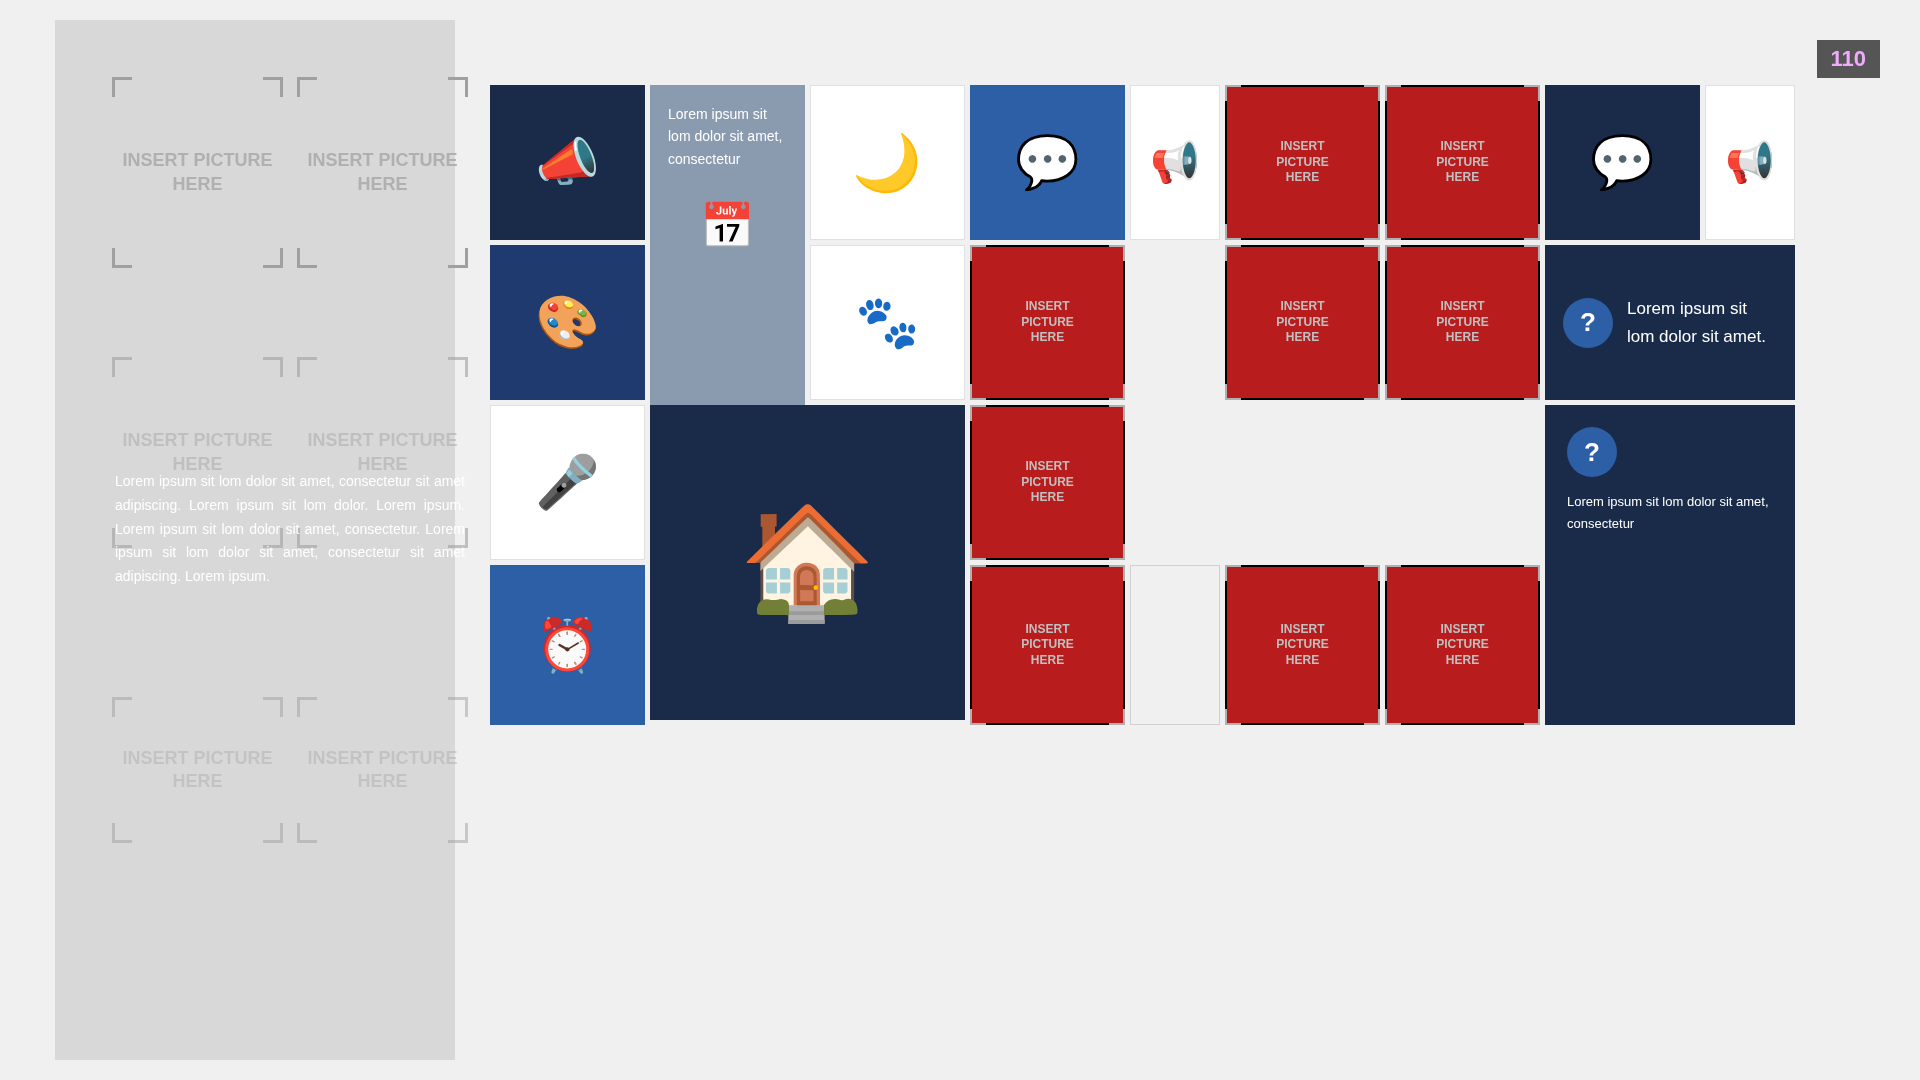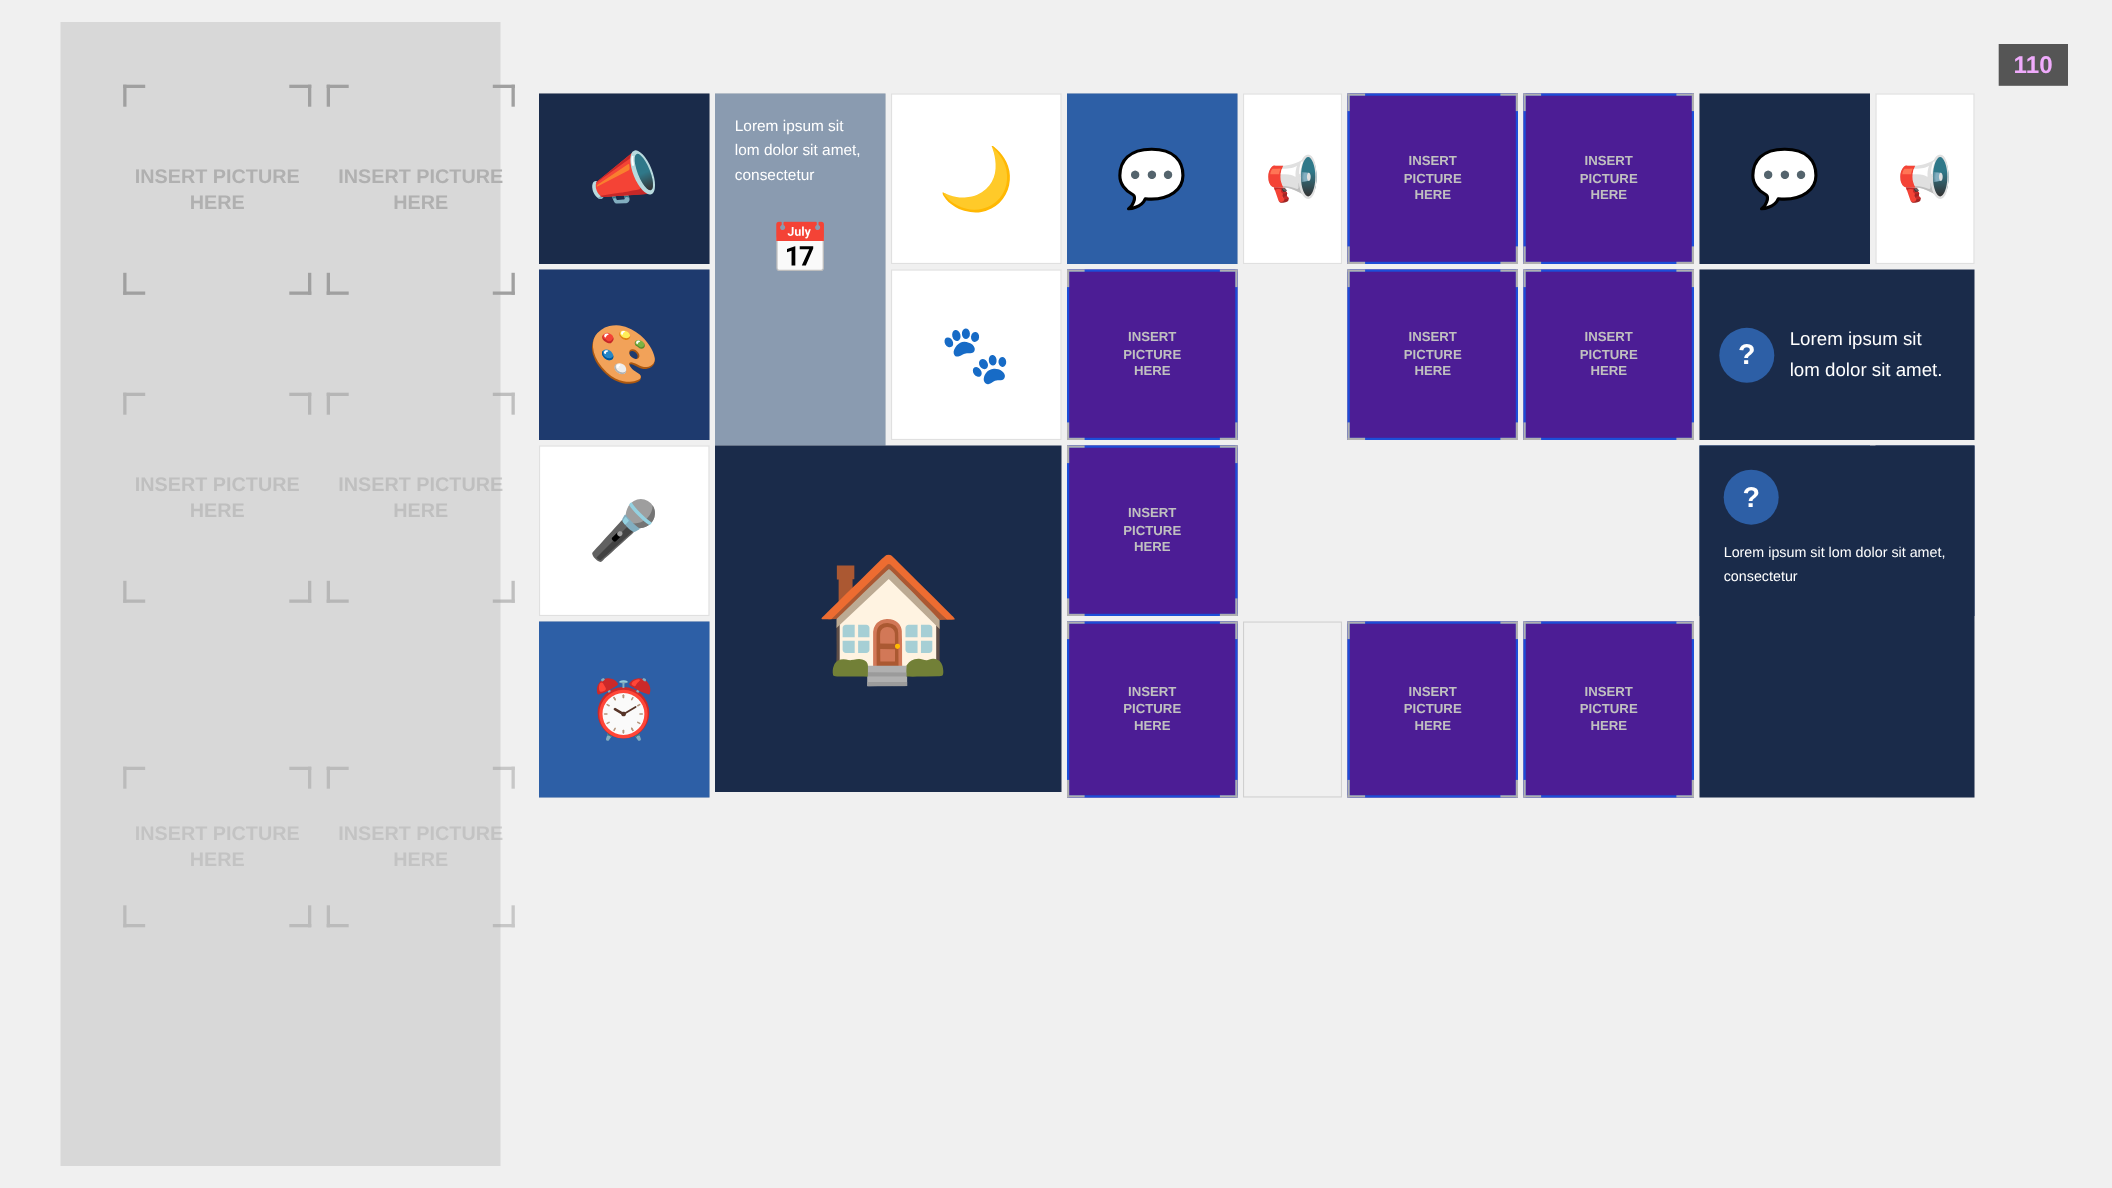--- a/index.html
+++ b/index.html
@@ -117,30 +117,30 @@
     
     .grid-outline {
       position: absolute;
       border: 1px solid #d0d0d0;
       background: transparent;
     }
 
     
     .insert-placeholder {
       position: absolute;
-      border: 2px solid #1d4ed8;
+      border: 2px solid #000000;
       display: flex;
       align-items: center;
       justify-content: center;
       color: #c0c0c0;
       font-size: 14px;
       font-weight: bold;
       text-align: center;
       line-height: 1.3;
-      background: #4c1d95;
+      background: #b91c1c;
     }
 
     .insert-placeholder .corner2 {
       position: absolute;
       width: 16px;
       height: 16px;
       border-color: #b0b0b0;
       border-style: solid;
     }
     .insert-placeholder .corner2.tl { top: -2px; left: -2px; border-width: 2px 0 0 2px; }
@@ -182,20 +182,21 @@
   </div>
 
   <div class="picture-placeholder" style="top: 340px; left: 245px; width: 165px; height: 185px; border:none; opacity:0.6;">
     <div class="corner tl"></div>
     <div class="corner tr"></div>
     <div class="corner bl"></div>
     <div class="corner br"></div>
     <span>INSERT PICTURE HERE</span>
   </div>
 
+  <div class="body-text" style="top: 450px; left: 60px; width: 350px;">Lorem ipsum sit lom dolor sit amet, consectetur sit amet adipiscing. Lorem ipsum sit lom dolor. Lorem ipsum. Lorem ipsum sit lom dolor sit amet, consectetur. Lorem ipsum sit lom dolor sit amet, consectetur sit amet adipiscing. Lorem ipsum.</div>
 
   <div class="picture-placeholder" style="top: 680px; left: 60px; width: 165px; height: 140px; border:none; opacity:0.5;">
     <div class="corner tl"></div>
     <div class="corner tr"></div>
     <div class="corner bl"></div>
     <div class="corner br"></div>
     <span>INSERT PICTURE HERE</span>
   </div>
 
   <div class="picture-placeholder" style="top: 680px; left: 245px; width: 165px; height: 140px; border:none; opacity:0.5;">

